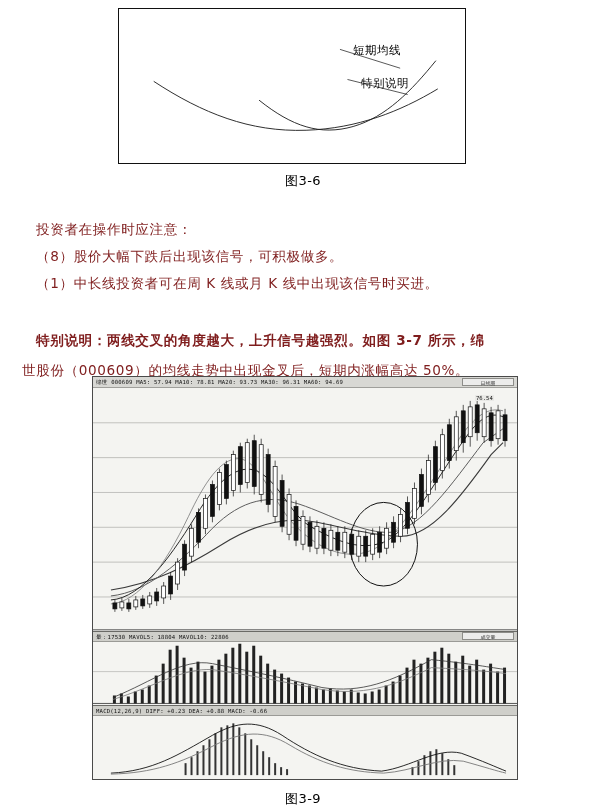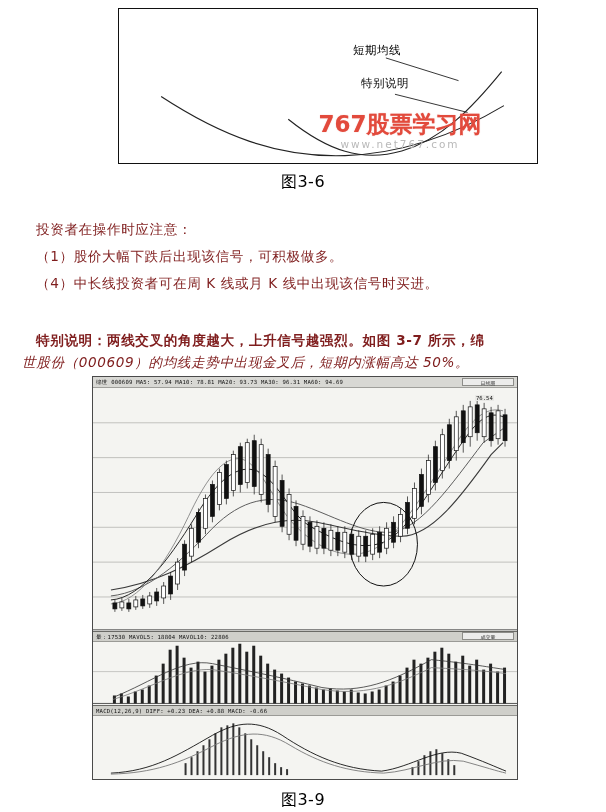--- a/index.html
+++ b/index.html
@@ -14,21 +14,21 @@
     font-family: "DejaVu Sans", "Liberation Sans", sans-serif;
     color: #000;
     overflow: hidden;
   }
 
   
   .fig36-wrap {
     position: absolute;
     left: 118px;
     top: 8px;
-    width: 420px;
+    width: 348px;
     height: 156px;
   }
   .fig36-box {
     position: absolute;
     inset: 0;
     border: 1px solid #111;
     box-sizing: border-box;
     background: #fff;
   }
   .fig36-svg {
@@ -69,41 +69,41 @@
     color: #b9b9b9;
     letter-spacing: 2px;
     margin-top: 2px;
     white-space: nowrap;
   }
 
   .fig-caption {
     position: absolute;
     width: 100%;
     text-align: center;
-    font-size: 16px;
+    font-size: 13px;
     font-family: "DejaVu Sans", "Liberation Sans", sans-serif;
     letter-spacing: 0.5px;
   }
   #cap36 { left: 0; top: 172px; }
   #cap37 { left: 0; top: 790px; }
 
   
   .para {
     position: absolute;
     font-size: 13.6px;
     line-height: 1.55;
     letter-spacing: 0.6px;
     color: #7f1d1d;
     white-space: nowrap;
   }
   #p1 { left: 36px; top: 219px; }
   #p2 { left: 36px; top: 246px; }
   #p3 { left: 36px; top: 273px; }
   #p4a { left: 36px; top: 330px; font-weight: bold; }
-  #p4b { left: 22px; top: 352px; font-style: italic; }
+  #p4b { left: 22px; top: 360px; }
 
   
   .fig37-wrap {
     position: absolute;
     left: 92px;
     top: 376px;
     width: 426px;
     height: 404px;
     background: #f2f2f0;
     border: 1px solid #4a4a4a;
@@ -167,31 +167,27 @@
 
     <path d="M150,98 C185,126 215,136 250,126 C285,116 312,88 338,56" fill="none" stroke="#222" stroke-width="1"></path>
 
     <path d="M300,64 L236,44" fill="none" stroke="#222" stroke-width="0.8"></path>
     <path d="M308,92 L244,76" fill="none" stroke="#222" stroke-width="0.8"></path>
   </svg>
 
   <div class="fig36-label short">短期均线</div>
   <div class="fig36-label long">特别说明</div>
 
-  <div class="wm">
-    <div class="wm-main">767股票学习网</div>
-    <div class="wm-sub">www.net767.com</div>
-  </div>
 </div>
 
 <div class="fig-caption" id="cap36">图3-6</div>
 
 <div class="para" id="p1">投资者在操作时应注意：</div>
-<div class="para" id="p2">（1）股价大幅下跌后出现该信号，可积极做多。</div>
-<div class="para" id="p3">（4）中长线投资者可在周 K 线或月 K 线中出现该信号时买进。</div>
+<div class="para" id="p2">（8）股价大幅下跌后出现该信号，可积极做多。</div>
+<div class="para" id="p3">（1）中长线投资者可在周 K 线或月 K 线中出现该信号时买进。</div>
 <div class="para" id="p4a">特别说明：两线交叉的角度越大，上升信号越强烈。如图 3-7 所示，绵</div>
 <div class="para" id="p4b">世股份（000609）的均线走势中出现金叉后，短期内涨幅高达 50%。</div>
 
 <div class="fig37-wrap">
 
   <div class="chart-hdr" id="hdr-price">绵世 000609 MA5: 57.94 MA10: 78.81 MA20: 93.73 MA30: 96.31 MA60: 94.69</div>
   <div class="hdr-badge" style="top:1px">日线图</div>
 
   <svg class="fig37-svg" viewBox="0 0 426 404">
 

